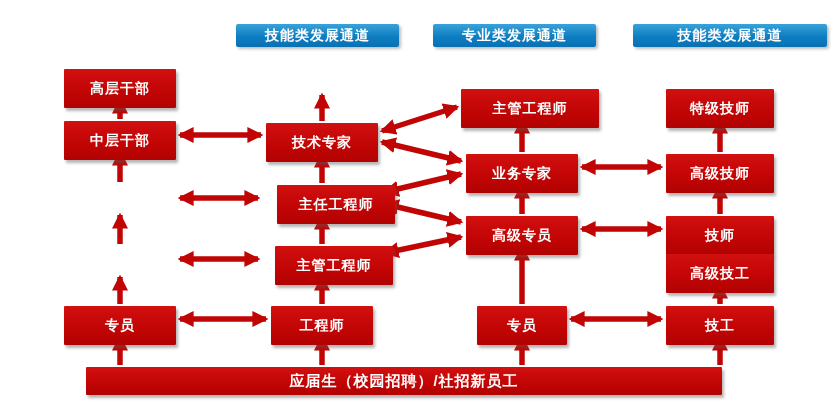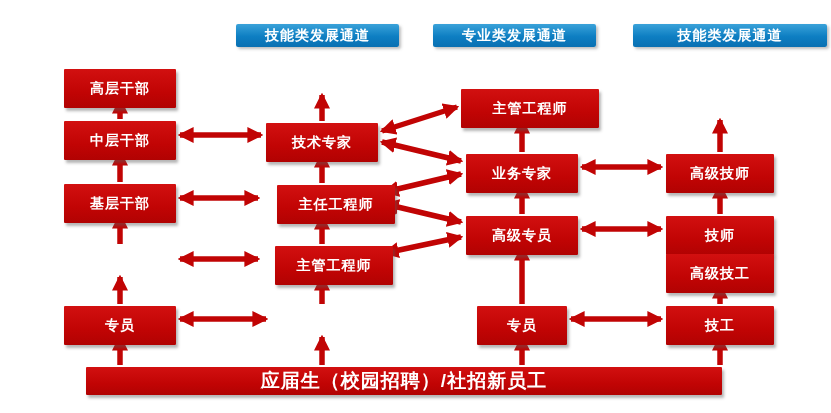--- a/index.html
+++ b/index.html
@@ -15,21 +15,21 @@
     background:linear-gradient(180deg,#3aa2d9 0%,#0d7ec2 55%,#0a70b2 100%);
     border-radius:2px;box-shadow:2px 2px 3px rgba(70,70,70,.35);
   }
   .node{
     position:absolute;height:39px;z-index:2;
     display:flex;align-items:center;justify-content:center;
     color:#fff;font-weight:bold;font-size:14px;letter-spacing:1px;
     background:linear-gradient(180deg,#d21010 0%,#c10404 60%,#b10202 100%);
     border-radius:1px;box-shadow:2px 3px 3px rgba(90,90,90,.45);
   }
-  .base{font-size:19px;letter-spacing:1px;}
+  .base{font-size:15px;letter-spacing:1px;}
 </style>
 </head>
 <body>
 
 <div id="canvas">
 
   <svg id="arrows" viewBox="0 0 831 413" xmlns="http://www.w3.org/2000/svg">
     <defs>
       <marker id="headE" markerUnits="userSpaceOnUse" markerWidth="16" markerHeight="16" viewBox="0 0 10 10" refX="8.5" refY="5" orient="auto-start-reverse">
         <path d="M0 0 L10 5 L0 10 Z" fill="#c10404"></path>
@@ -79,32 +79,33 @@
       <line x1="385" y1="253" x2="461" y2="237" marker-start="url(#headE)" marker-end="url(#headE)"></line>
     </g>
   </svg>
 
   <div class="hdr" style="left:236px;width:163px">技能类发展通道</div>
   <div class="hdr" style="left:433px;width:163px">专业类发展通道</div>
   <div class="hdr" style="left:633px;width:194px">技能类发展通道</div>
 
   <div class="node" style="left:64px;top:69px;width:112px">高层干部</div>
   <div class="node" style="left:64px;top:121px;width:112px">中层干部</div>
-  <div class="node" style="left:64px;top:184px;width:112px">基层干部</div>
   <div class="node" style="left:64px;top:306px;width:112px">专员</div>
 
   <div class="node" style="left:266px;top:123px;width:112px">技术专家</div>
   <div class="node" style="left:277px;top:185px;width:118px">主任工程师</div>
   <div class="node" style="left:275px;top:246px;width:118px">主管工程师</div>
+  <div class="node" style="left:271px;top:306px;width:102px">工程师</div>
 
   <div class="node" style="left:461px;top:89px;width:138px">主管工程师</div>
   <div class="node" style="left:466px;top:154px;width:112px">业务专家</div>
   <div class="node" style="left:466px;top:216px;width:112px">高级专员</div>
   <div class="node" style="left:477px;top:306px;width:90px">专员</div>
 
+  <div class="node" style="left:666px;top:89px;width:108px">特级技师</div>
   <div class="node" style="left:666px;top:154px;width:108px">高级技师</div>
   <div class="node" style="left:666px;top:216px;width:108px">技师</div>
   <div class="node" style="left:666px;top:254px;width:108px">高级技工</div>
   <div class="node" style="left:666px;top:306px;width:108px">技工</div>
 
   <div class="node base" style="left:86px;top:367px;width:636px;height:28px">应届生（校园招聘）/社招新员工</div>
 
 </div>
 
 </body></html>

